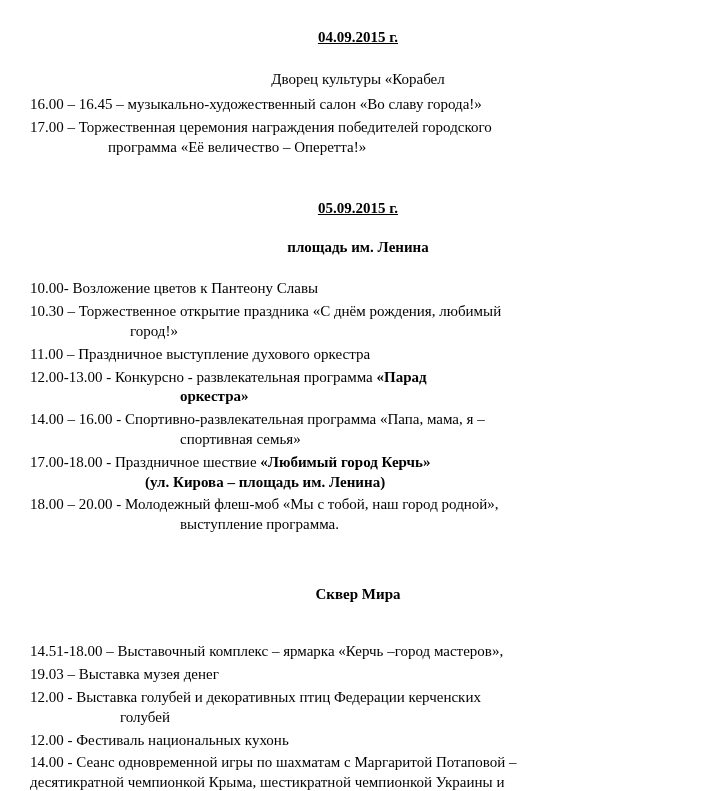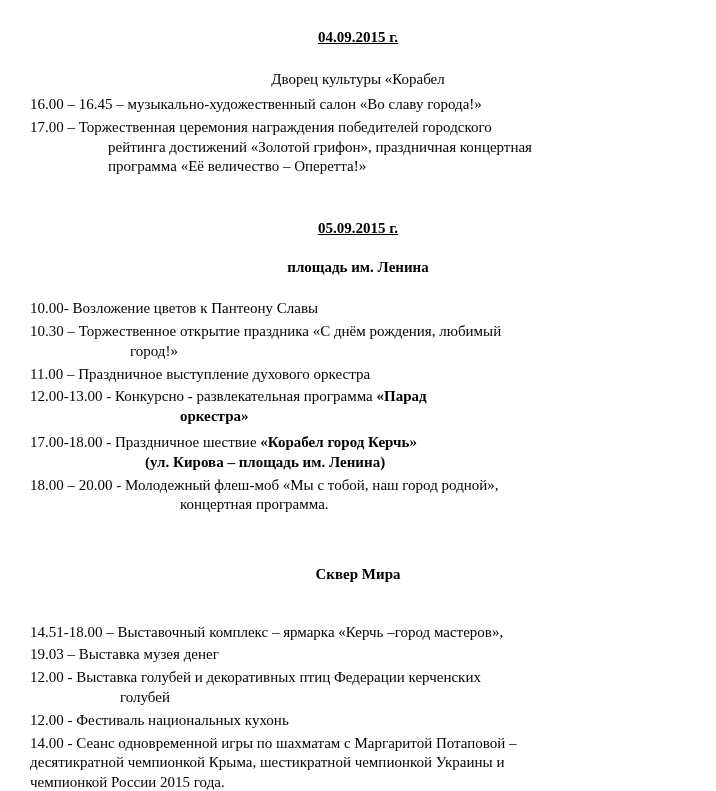--- a/index.html
+++ b/index.html
@@ -73,21 +73,20 @@
   <div class="gap-m"></div>
   <p class="venue-center">Дворец культуры «Корабел</p>
   <div class="gap-xs"></div>
 
   <p class="entry">
     <span class="cont">16.00 – 16.45 – музыкально-художественный салон «Во славу города!»</span>
   </p>
   <div class="inner-gap"></div>
   <p class="entry">
     <span class="cont">17.00 –  Торжественная церемония награждения победителей городского</span>
-    <span class="cont ind-1">рейтинга достижений «Золотой грифон», праздничная концертная</span>
     <span class="cont ind-1">программа «Её величество – Оперетта!»</span>
   </p>
 
   <div class="gap-xl"></div>
   <p class="date-heading">05.09.2015 г.</p>
   <div class="inner-gap"></div>
   <p class="venue-center-bold">площадь им. Ленина</p>
   <div class="gap-xs"></div>
 
   <p class="entry">
@@ -101,29 +100,33 @@
   <div class="inner-gap"></div>
   <p class="entry">
     <span class="cont">11.00 –           Праздничное выступление духового оркестра</span>
   </p>
   <div class="inner-gap"></div>
   <p class="entry">
     <span class="cont">12.00-13.00   -  Конкурсно - развлекательная программа <b class="b">«Парад</b></span>
     <span class="cont ind-3 b">оркестра»</span>
   </p>
   <div class="inner-gap"></div>
+  <p class="entry">
+    <span class="cont"> 14.00 – 16.00 - Спортивно-развлекательная программа «Папа, мама, я –</span>
+    <span class="cont ind-3">спортивная семья»</span>
+  </p>
   <div class="inner-gap"></div>
   <p class="entry">
-    <span class="cont">17.00-18.00 -  Праздничное шествие <b class="b">«Корабел город Керчь»</b></span>
+    <span class="cont">17.00-18.00 -  Праздничное шествие <b class="b">«Любимый город Керчь»</b></span>
     <span class="cont ind-4">(ул. Кирова – площадь им. Ленина)</span>
   </p>
   <div class="inner-gap"></div>
   <p class="entry">
     <span class="cont">18.00 – 20.00 -  Молодежный флеш-моб «Мы с тобой, наш город родной»,</span>
-    <span class="cont ind-3">концертная программа.</span>
+    <span class="cont ind-3">выступление программа.</span>
   </p>
 
   <div class="gap-l"></div>
   <p class="venue-center-bold">Сквер Мира</p>
   <div class="gap-m"></div>
 
   <p class="entry">
     <span class="cont">14.51-18.00 – Выставочный комплекс – ярмарка «Керчь –город мастеров»,</span>
   </p>
   <div class="inner-gap"></div>

